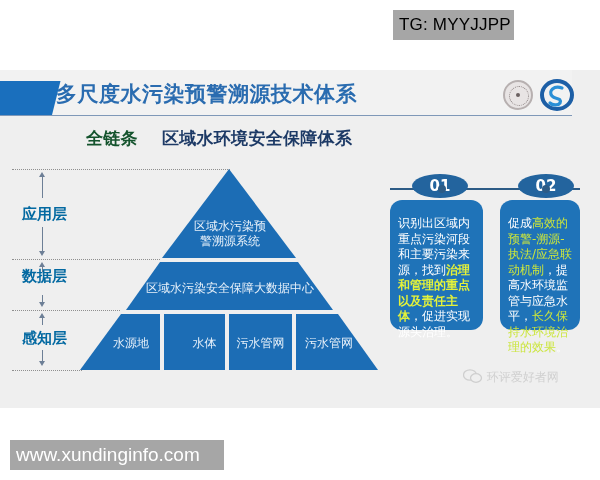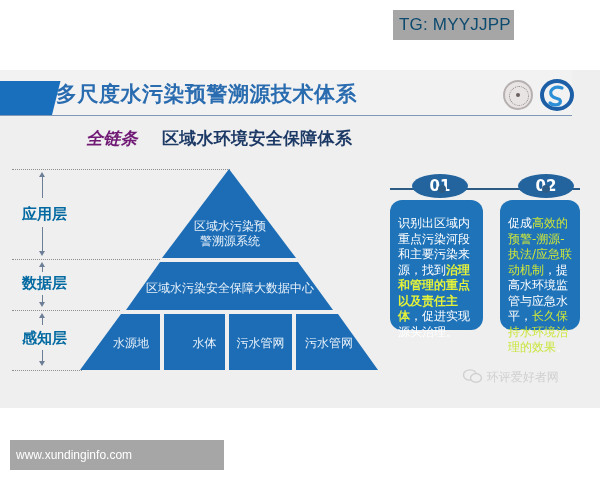--- a/index.html
+++ b/index.html
@@ -1,27 +1,27 @@
 <!DOCTYPE html>
 <html><head>
   <meta charset="utf-8">
   <style>
     * { box-sizing: border-box; margin: 0; padding: 0; }
     html, body { width: 600px; height: 480px; background: #ffffff; overflow: hidden; }
     body { position: relative; font-family: "DejaVu Sans", sans-serif; }
 
     .watermark-tg {
       position: absolute; left: 393px; top: 10px; width: 121px; height: 30px;
-      background: #a6a6a6; color: #0c4a6e; font-family: "Liberation Sans", sans-serif;
+      background: #a6a6a6; color: #000000; font-family: "Liberation Sans", sans-serif;
       font-size: 17px; line-height: 30px; padding-left: 6px; letter-spacing: 0.2px;
     }
     .watermark-url {
       position: absolute; left: 10px; top: 440px; width: 214px; height: 30px;
       background: #a6a6a6; color: #ffffff; font-family: "Liberation Sans", sans-serif;
-      font-size: 12px; line-height: 30px; padding-left: 6px;
+      font-size: 19px; line-height: 30px; padding-left: 6px;
     }
 
     .slide {
       position: absolute; left: 0; top: 70px; width: 600px; height: 338px;
       background: #efefef; overflow: hidden;
     }
     .header-bar {
       position: absolute; left: 0; top: 0; width: 572px; height: 46px;
       background: #f2f2f2; border-bottom: 1px solid #7f98b8; padding-left: 32px;
     }
@@ -46,21 +46,21 @@
       border-radius: 50%; background: #6a6060;
     }
     .logo-gs {
       position: absolute; left: 540px; top: 9px; width: 34px; height: 32px;
     }
 
     .subtitle {
       position: absolute; left: 86px; top: 57px; font-size: 17px; font-weight: bold;
       white-space: nowrap; letter-spacing: 0.3px;
     }
-    .subtitle .hl { color: #701a75; font-style: italic; }
+    .subtitle .hl { color: #14532d; }
     .subtitle .rest { color: #1d3a66; padding-left: 24px; }
 
     .dotline {
       position: absolute; left: 12px; height: 0; border-top: 1px dotted #8f8f8f;
     }
     .layer-label {
       position: absolute; left: 22px; font-size: 15px; font-weight: bold; color: #0369a1;
       white-space: nowrap;
     }
     .arrow-v {
@@ -125,21 +125,21 @@
   <div class="dotline" style="top:99px; width:218px;"></div>
   <div class="dotline" style="top:189px; width:148px;"></div>
   <div class="dotline" style="top:240px; width:108px;"></div>
   <div class="dotline" style="top:300px; width:70px;"></div>
 
   <div class="arrow-v arrow-up" style="top:106px; height:22px;"></div>
   <div class="layer-label" style="top:135px;">应用层</div>
   <div class="arrow-v arrow-down" style="top:157px; height:25px;"></div>
 
   <div class="arrow-v arrow-up" style="top:196px; height:6px;"></div>
-  <div class="layer-label" style="top:204px;">数据层</div>
+  <div class="layer-label" style="top:197px;">数据层</div>
   <div class="arrow-v arrow-down" style="top:225px; height:8px;"></div>
 
   <div class="arrow-v arrow-up" style="top:247px; height:8px;"></div>
   <div class="layer-label" style="top:259px;text-align:right;">感知层</div>
   <div class="arrow-v arrow-down" style="top:280px; height:12px;"></div>
 
   <svg class="pyramid" viewBox="0 0 600 338">
     <polygon points="229,99 296,188 162,188" fill="#1c6db5"></polygon>
     <polygon points="160,192 298,192 333,240 126,240" fill="#1c6db5"></polygon>
     <polygon points="121,244 160,244 160,300 80,300" fill="#1c6db5"></polygon>

